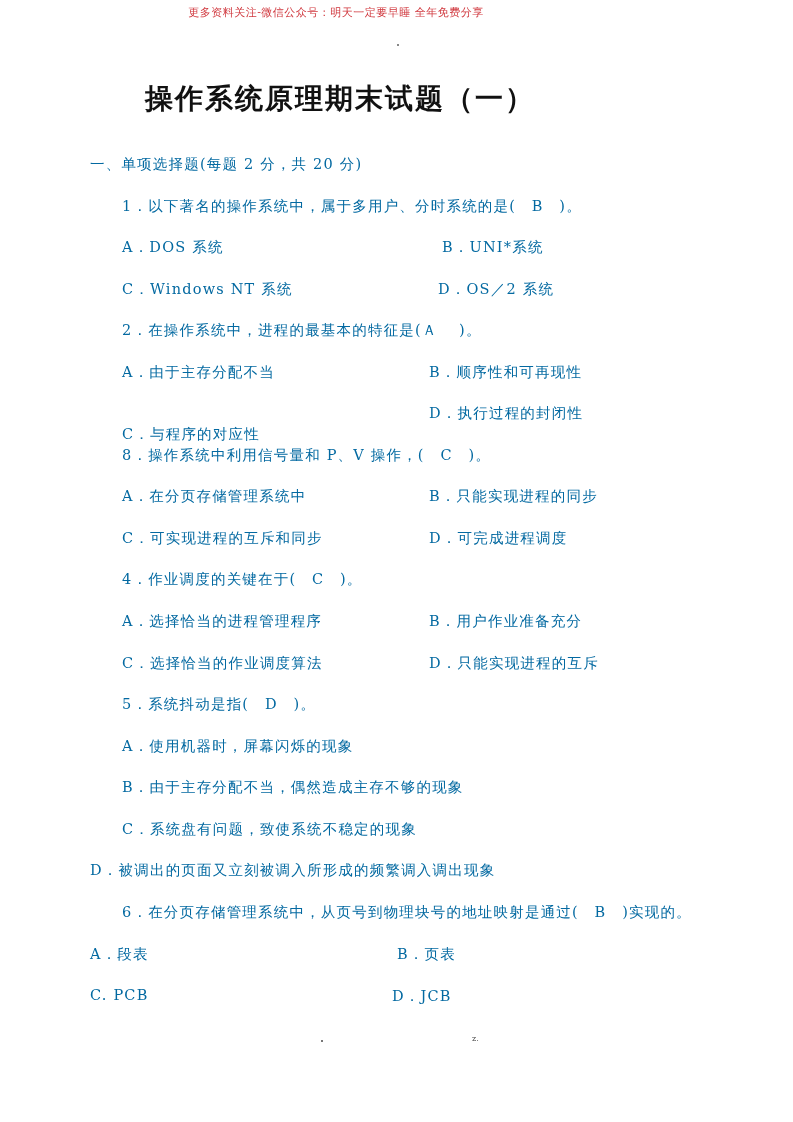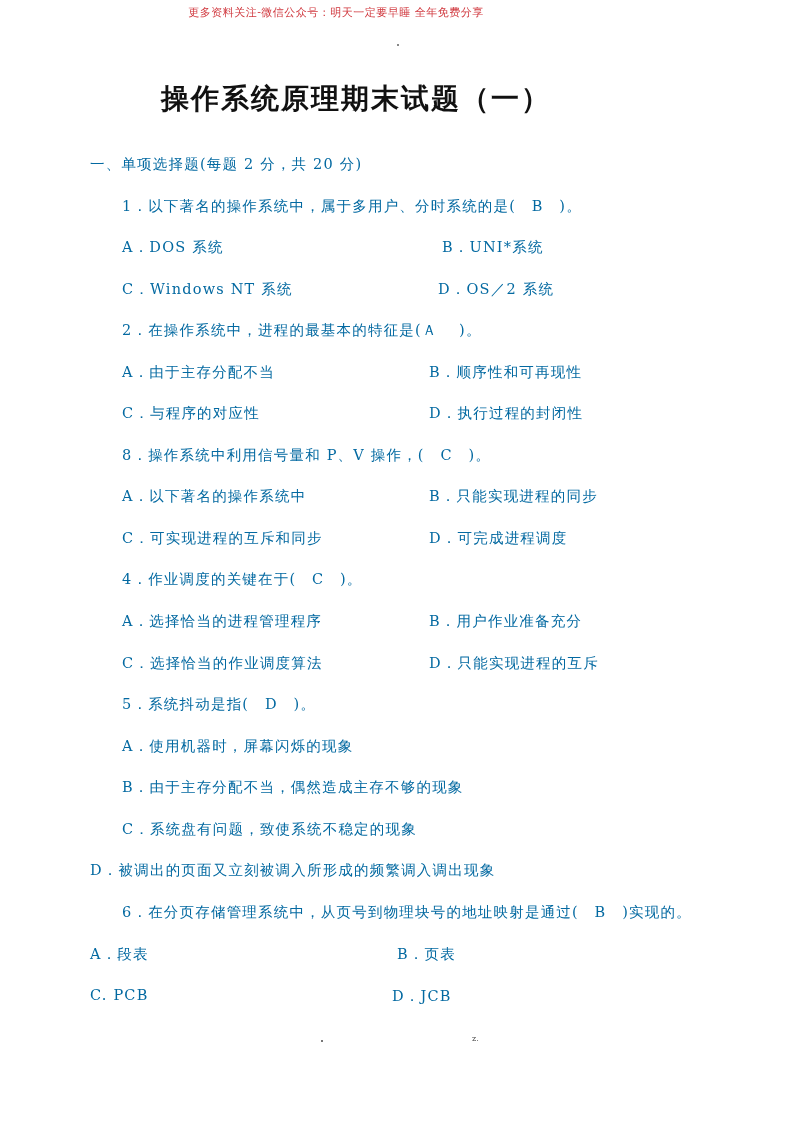--- a/index.html
+++ b/index.html
@@ -29,21 +29,21 @@
       position: absolute;
       top: 44px;
       left: 397px;
       width: 2px;
       height: 2px;
       background: #888;
     }
     .title {
       position: absolute;
       top: 80px;
-      left: 16px;
+      left: 0;
       width: 680px;
       text-align: center;
       font-size: 28px;
       font-weight: bold;
       letter-spacing: 2px;
       color: #111;
     }
     .line {
       position: absolute;
       font-size: 14.5px;
@@ -79,25 +79,25 @@
 
 <div class="line" style="top:197px;left:122px;">1．以下著名的操作系统中，属于多用户、分时系统的是(　B　)。</div>
 <div class="line" style="top:238px;left:122px;">A．DOS 系统</div>
 <div class="line" style="top:238px;left:442px;">B．UNI*系统</div>
 <div class="line" style="top:280px;left:122px;">C．Windows NT 系统</div>
 <div class="line" style="top:280px;left:438px;">D．OS／2 系统</div>
 
 <div class="line" style="top:321px;left:122px;">2．在操作系统中，进程的最基本的特征是(Ａ　 )。</div>
 <div class="line" style="top:363px;left:122px;">A．由于主存分配不当</div>
 <div class="line" style="top:363px;left:429px;">B．顺序性和可再现性</div>
-<div class="line" style="top:404px;left:122px;">C．与程序的对应性</div>
+<div class="line" style="top:425px;left:122px;">C．与程序的对应性</div>
 <div class="line" style="top:404px;left:429px;">D．执行过程的封闭性</div>
 
 <div class="line" style="top:446px;left:122px;">8．操作系统中利用信号量和 P、V 操作，(　C　)。</div>
-<div class="line" style="top:487px;left:122px;">A．以下著名的操作系统中</div>
+<div class="line" style="top:487px;left:122px;">A．在分页存储管理系统中</div>
 <div class="line" style="top:487px;left:429px;">B．只能实现进程的同步</div>
 <div class="line" style="top:529px;left:122px;">C．可实现进程的互斥和同步</div>
 <div class="line" style="top:529px;left:429px;">D．可完成进程调度</div>
 
 <div class="line" style="top:570px;left:122px;">4．作业调度的关键在于(　C　)。</div>
 <div class="line" style="top:612px;left:122px;">A．选择恰当的进程管理程序</div>
 <div class="line" style="top:612px;left:429px;">B．用户作业准备充分</div>
 <div class="line" style="top:654px;left:122px;">C．选择恰当的作业调度算法</div>
 <div class="line" style="top:654px;left:429px;">D．只能实现进程的互斥</div>
 

